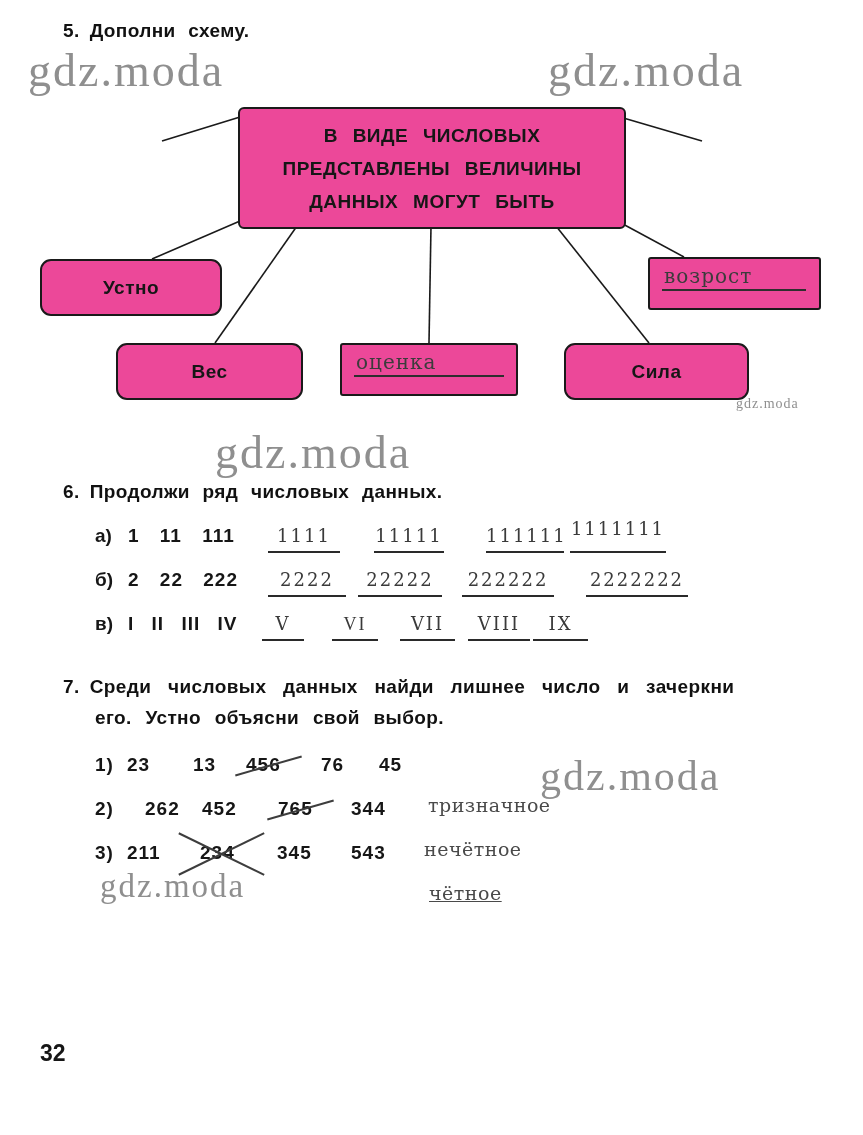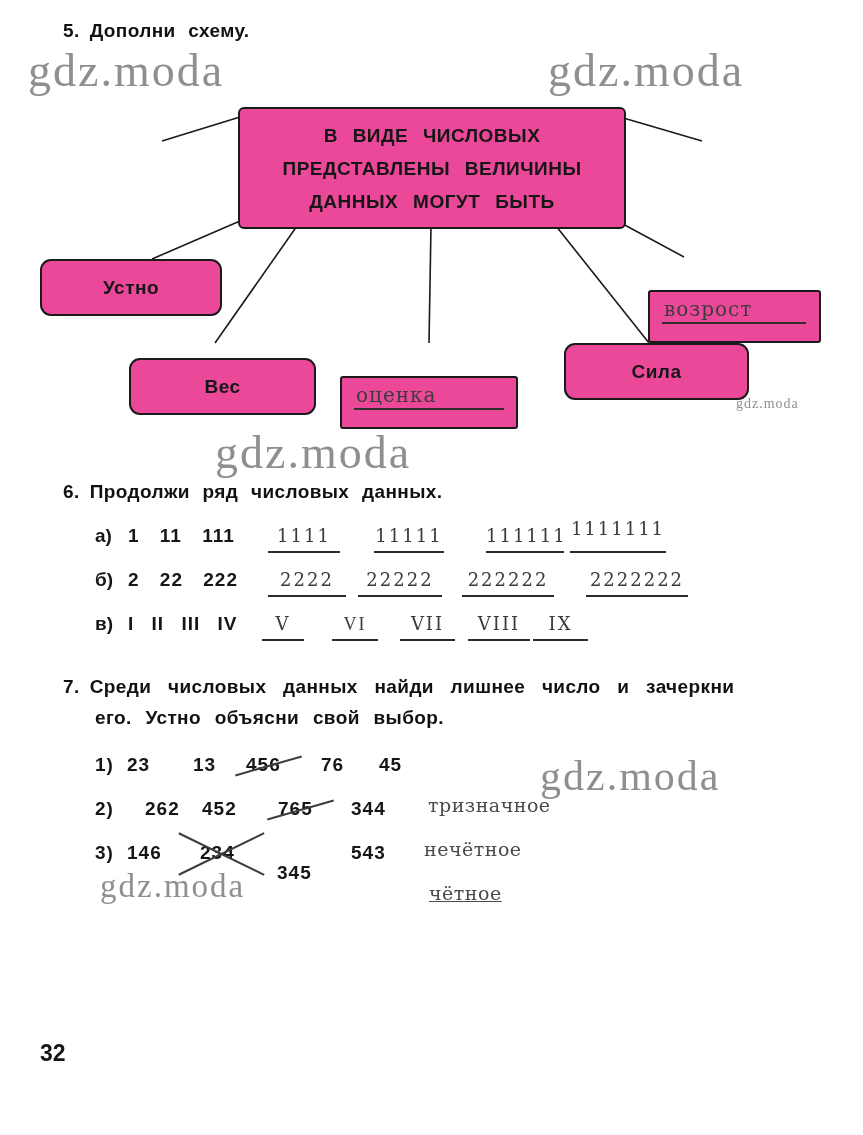--- a/index.html
+++ b/index.html
@@ -36,24 +36,24 @@
   }
   .rounded { border-radius:11px; }
   .center-box {
     left:238px; top:107px; width:384px; height:118px; border-radius:6px;
     flex-direction:column; line-height:33px; word-spacing:9px; text-align:center;
   }
   .b-distance { left:40px;  top:141px; width:180px; height:50px; }
   .b-price    { left:646px; top:141px; width:174px; height:50px; }
   .b-height   { left:40px;  top:259px; width:178px; height:53px; }
   .b-age      { left:648px; top:257px; width:173px; height:53px; border-radius:3px; }
-  .b-weight   { left:129px; top:343px; width:183px; height:53px;margin-top:15px; }
+  .b-weight   { left:116px; top:343px; width:183px; height:53px; }
   .b-grade    { left:340px; top:343px; width:178px; height:53px; border-radius:3px; }
   .b-strength { left:564px; top:343px; width:181px; height:53px; }
-  .answer-box { justify-content:flex-start; align-items:flex-start; padding:5px 12px; box-sizing:border-box;margin-top:33px; }
+  .answer-box { justify-content:flex-start; align-items:flex-start; padding:5px 12px; box-sizing:border-box; }
   .hand { font-family:"DejaVu Serif", serif; font-weight:normal; color:#3c3c3c; }
   .hand-line { display:inline-block; border-bottom:2px solid #2e2e2e; font-size:20px; letter-spacing:1px; padding:0 4px 1px 2px; }
   .b-age .hand-line { width:138px; }
   .b-grade .hand-line { width:150px; }
 
   
   .t6-row { position:absolute; left:0; width:100%; height:30px; font-weight:bold; font-size:19px; z-index:2; }
   .t6-row-a { top:523px; }
   .t6-row-b { top:567px; }
   .t6-row-v { top:611px; }
@@ -189,22 +189,22 @@
     <span class="num" style="left:95px;">2)</span>
     <span class="num" style="left:127px;margin-left:18px;">262</span>
     <span class="num" style="left:202px;">452</span>
     <span class="num crossed" style="left:278px;">765</span>
     <span class="num" style="left:351px;">344</span>
     <span class="note" style="left:424px;">нечётное</span>
   </div>
 
   <div class="t7-row t7-row-3">
     <span class="num" style="left:95px;">3)</span>
-    <span class="num" style="left:127px;">146</span>
+    <span class="num" style="left:127px;">211</span>
     <span class="num crossed-x" style="left:200px;">234</span>
-    <span class="num" style="left:277px;margin-top:20px;">345</span>
+    <span class="num" style="left:277px;">345</span>
     <span class="num" style="left:351px;">543</span>
     <span class="note" style="left:429px;text-decoration:underline;">чётное</span>
   </div>
 
   <div class="page-number">32</div>
 
 </div>
 
 </body></html>

